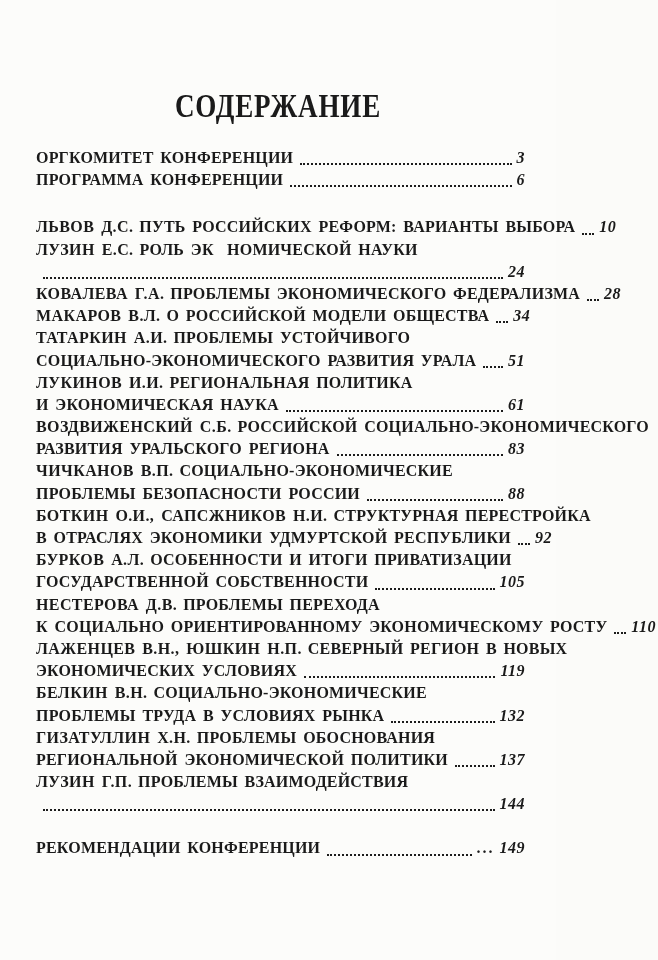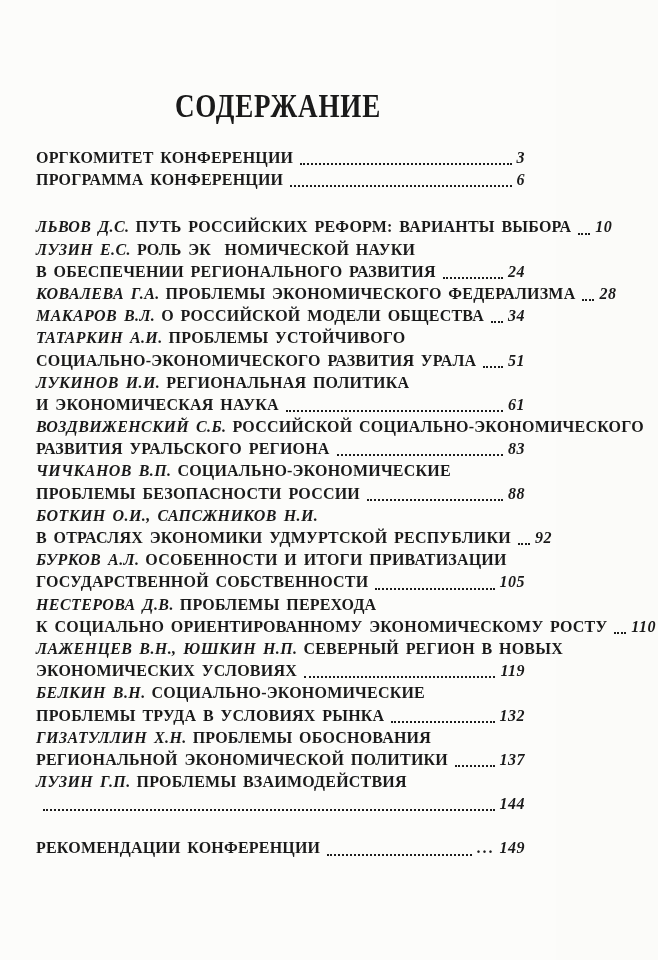--- a/index.html
+++ b/index.html
@@ -26,21 +26,20 @@
   .entry.gap-a{margin-top:25px;}
   .entry.gap-b{margin-top:22px;}
   .line{
     display:flex;align-items:baseline;
     height:22.2px;line-height:22.2px;
     font-weight:700;font-size:16px;
     letter-spacing:.2px;word-spacing:2.5px;
     white-space:nowrap;
   }
   .author{
-    font-style:italic;
     margin-right:6px;
     letter-spacing:.4px;
   }
   .leader{
     flex:1 1 auto;
     min-width:12px;
     margin-left:7px;margin-right:5px;
     align-self:flex-end;
     margin-bottom:4px;
     border-bottom:2.8px dotted #1c1c1c;
@@ -81,21 +80,20 @@
           <span class="leader"></span>
           <span class="pg">10</span>
         </div>
       </div>
       <div class="entry">
         <div class="line">
           <span class="author">ЛУЗИН Е.С.</span>
           <span class="t">РОЛЬ ЭК &nbsp;НОМИЧЕСКОЙ НАУКИ</span>
         </div>
         <div class="line">
-          <span class="t">В ОБЕСПЕЧЕНИИ РЕГИОНАЛЬНОГО РАЗВИТИЯ</span>
           <span class="leader"></span>
           <span class="pg">24</span>
         </div>
       </div>
       <div class="entry">
         <div class="line">
           <span class="author">КОВАЛЕВА Г.А.</span>
           <span class="t">ПРОБЛЕМЫ ЭКОНОМИЧЕСКОГО ФЕДЕРАЛИЗМА</span>
           <span class="leader"></span>
           <span class="pg">28</span>
@@ -149,20 +147,21 @@
         </div>
         <div class="line">
           <span class="t">ПРОБЛЕМЫ БЕЗОПАСНОСТИ РОССИИ</span>
           <span class="leader"></span>
           <span class="pg">88</span>
         </div>
       </div>
       <div class="entry">
         <div class="line">
           <span class="author">БОТКИН О.И., САПСЖНИКОВ Н.И.</span>
+          <span class="t">СТРУКТУРНАЯ ПЕРЕСТРОЙКА</span>
         </div>
         <div class="line">
           <span class="t">В ОТРАСЛЯХ ЭКОНОМИКИ УДМУРТСКОЙ РЕСПУБЛИКИ</span>
           <span class="leader"></span>
           <span class="pg">92</span>
         </div>
       </div>
       <div class="entry">
         <div class="line">
           <span class="author">БУРКОВ А.Л.</span>

